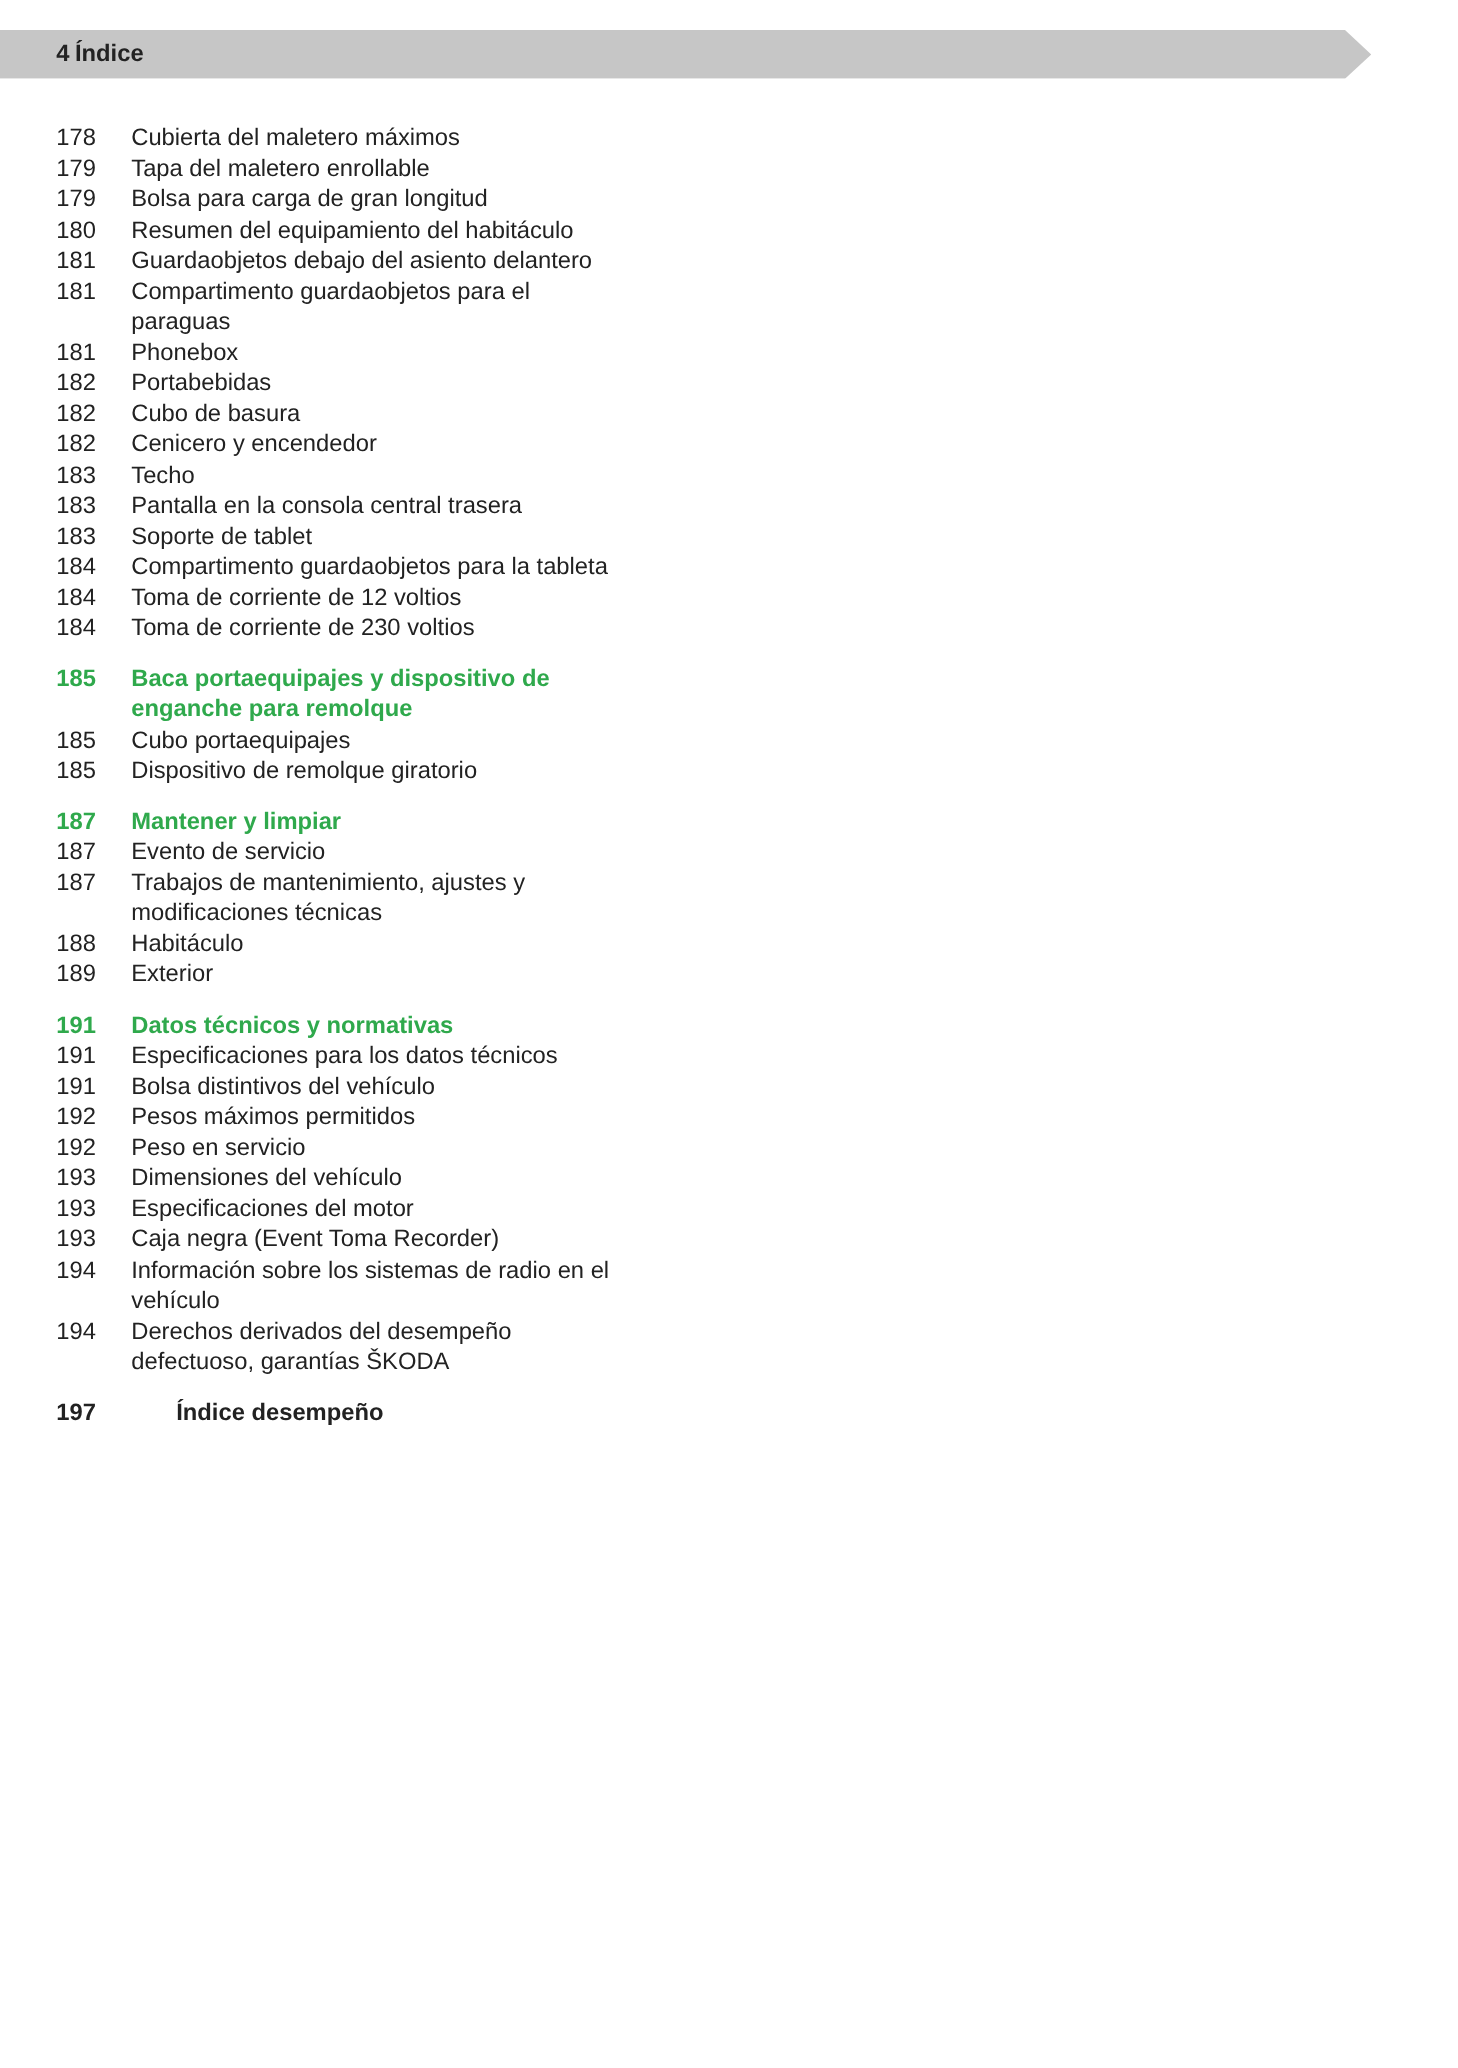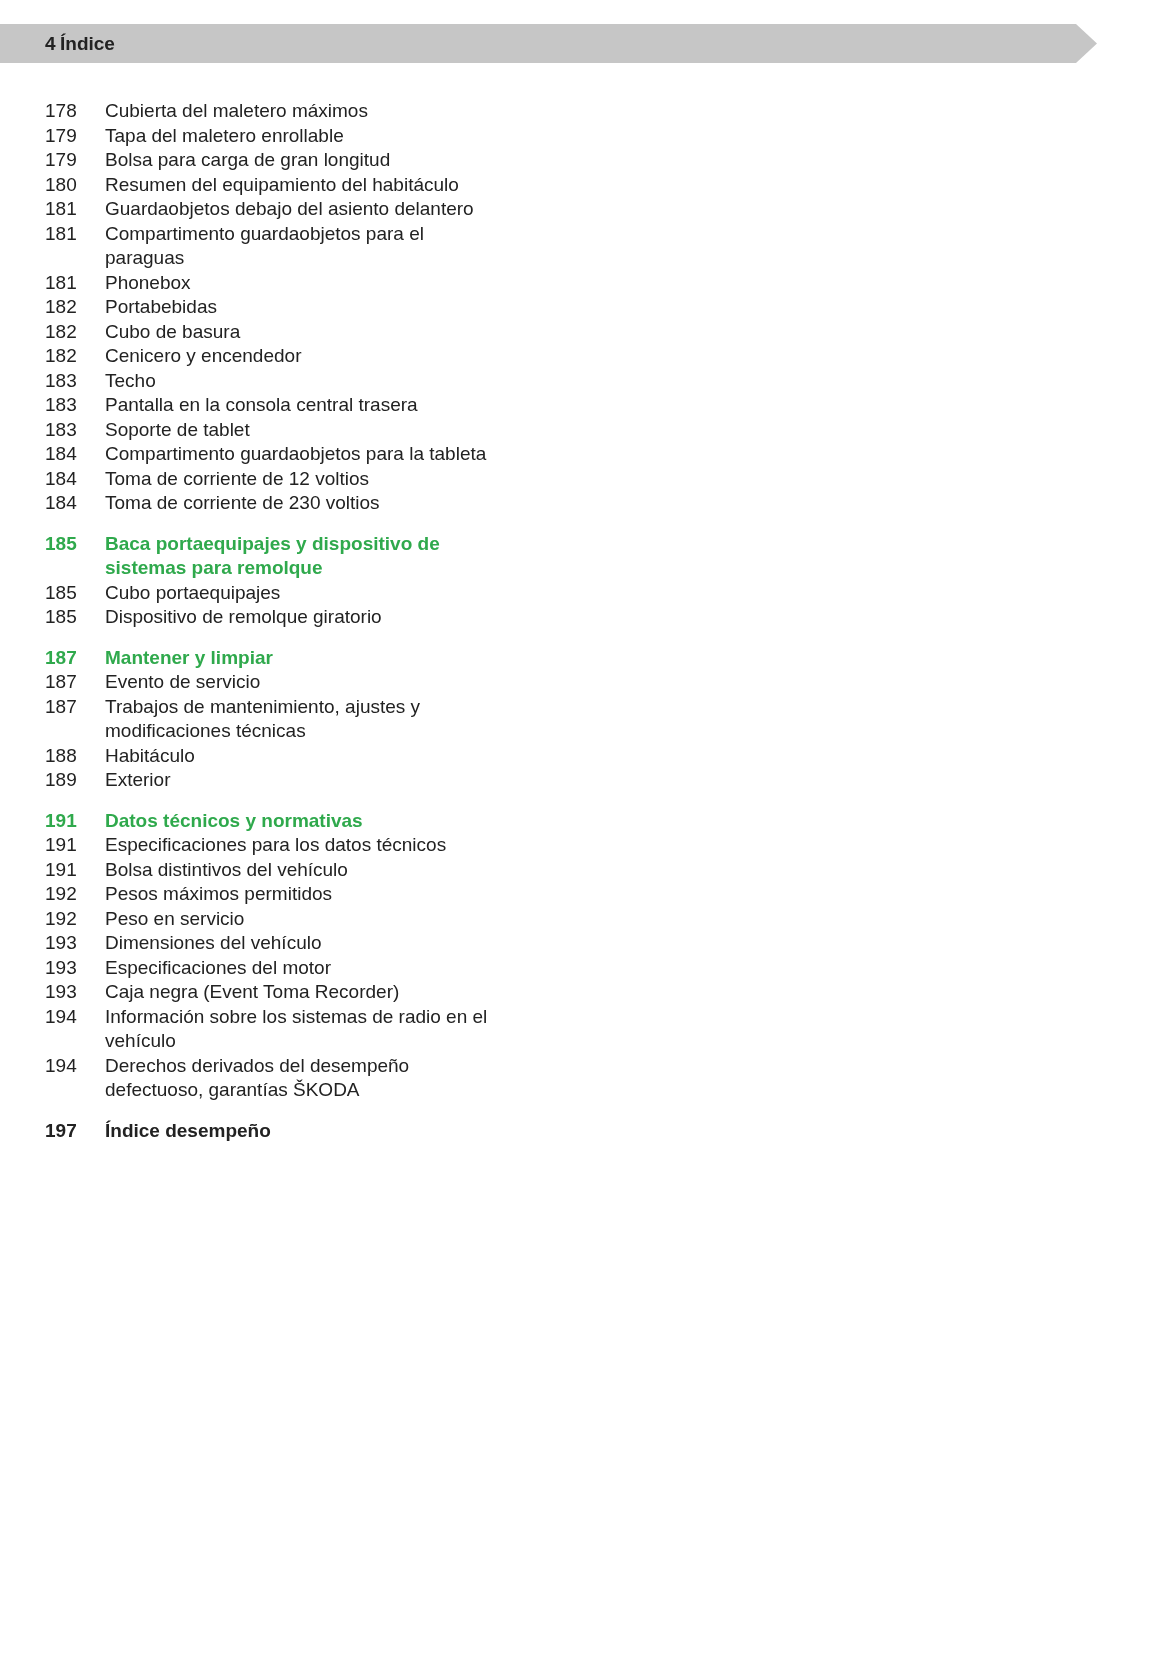--- a/index.html
+++ b/index.html
@@ -63,20 +63,21 @@
     flex: 1 1 auto;
     max-width: 480px;
     white-space: pre-line;
   }
   .row.heading {
     font-weight: 700;
     color: var(--accent, #2fa94c);
   }
   .row.heading.black {
     color: var(--text, #222222);
+    gap: 36px;
   }
 </style>
 </head>
 <body>
 
 <div class="page">
 
   <header class="chapter-bar">
     <span class="num">4</span>
     <span class="title">Índice</span>
@@ -147,21 +148,21 @@
         </div>
         <div class="row">
           <span class="pgnum">184</span>
           <span class="entry-title">Toma de corriente de 230 voltios</span>
         </div>
       </div>
       <div class="group">
         <div class="row heading">
           <span class="pgnum">185</span>
           <span class="entry-title">Baca portaequipajes y dispositivo de
-sistemas para remolque</span>
+enganche para remolque</span>
         </div>
         <div class="row">
           <span class="pgnum">185</span>
           <span class="entry-title">Cubo portaequipajes</span>
         </div>
         <div class="row">
           <span class="pgnum">185</span>
           <span class="entry-title">Dispositivo de remolque giratorio</span>
         </div>
       </div>

